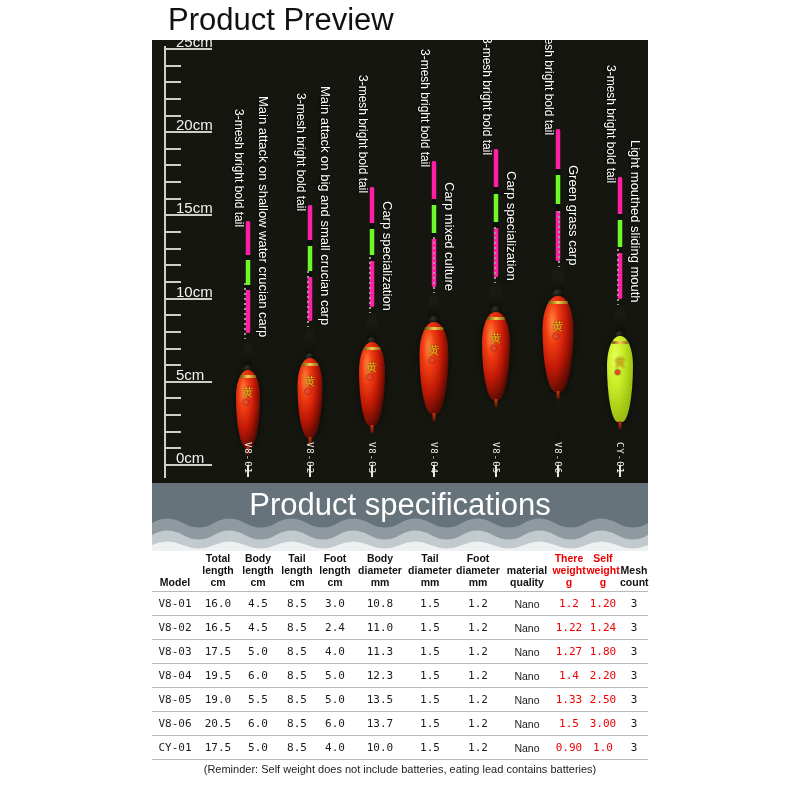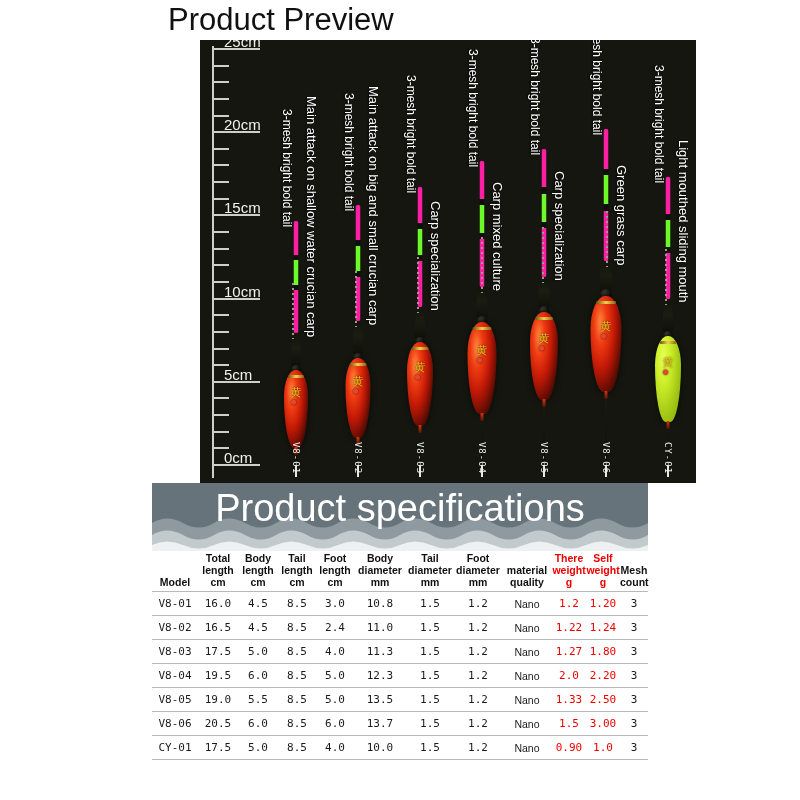--- a/index.html
+++ b/index.html
@@ -13,21 +13,21 @@
   
   .preview-title{
     position:absolute;left:168px;top:2px;
     font-size:31px;font-weight:400;color:#111;
     letter-spacing:0px;white-space:nowrap;
   }
 
   
   .dark-panel{
     position:absolute;left:152px;top:40px;width:496px;height:443px;
-    background:#14160f;overflow:hidden;margin-left:48px;
+    background:#14160f;overflow:hidden;
   }
 
   
   .ruler{position:absolute;left:6px;top:0;width:62px;height:443px;}
   .ruler .spine{
     position:absolute;left:6px;top:6px;width:2px;height:432px;background:#cfcfc8;
   }
   .tick{position:absolute;left:6px;height:2px;background:#cfcfc8;}
   .tick.major{width:48px;}
   .tick.minor{width:17px;}
@@ -129,21 +129,21 @@
   }
 
   
   .wave-banner{
     position:absolute;left:152px;top:483px;width:496px;height:68px;
     overflow:hidden;background:#66737a;
   }
   .wave-banner svg{position:absolute;left:0;bottom:0;width:100%;height:100%;}
   .spec-title{
     position:absolute;left:0;top:4px;width:496px;text-align:center;
-    color:#ffffff;font-size:38px;font-weight:400;
+    color:#ffffff;font-size:31px;font-weight:400;
     font-family:"Liberation Sans", sans-serif;z-index:3;
   }
 
   
   .spec-wrap{position:absolute;left:152px;top:551px;width:496px;}
   table.spec{border-collapse:collapse;width:496px;table-layout:fixed;}
   table.spec th{
     font-size:10.5px;font-weight:bold;color:#111;padding:2px 0 3px 0;
     vertical-align:bottom;line-height:1.12;text-align:center;
     font-family:"Liberation Sans", sans-serif;
@@ -493,21 +493,21 @@
           <tr>
             <td>V8-04</td>
             <td>19.5</td>
             <td>6.0</td>
             <td>8.5</td>
             <td>5.0</td>
             <td>12.3</td>
             <td>1.5</td>
             <td>1.2</td>
             <td class="mat">Nano</td>
-            <td class="red">2.0</td>
+            <td class="red">1.4</td>
             <td class="red">2.20</td>
             <td>3</td>
           </tr>
           <tr>
             <td>V8-05</td>
             <td>19.0</td>
             <td>5.5</td>
             <td>8.5</td>
             <td>5.0</td>
             <td>13.5</td>
@@ -544,15 +544,16 @@
             <td class="mat">Nano</td>
             <td class="red">0.90</td>
             <td class="red">1.0</td>
             <td>3</td>
           </tr>
         </tbody>
     </table>
   </div>
 
   <div class="footnote">
+    <div>(Reminder: Self weight does not include batteries, eating lead contains batteries)</div>
   </div>
 
 </div>
 
 </body></html>

